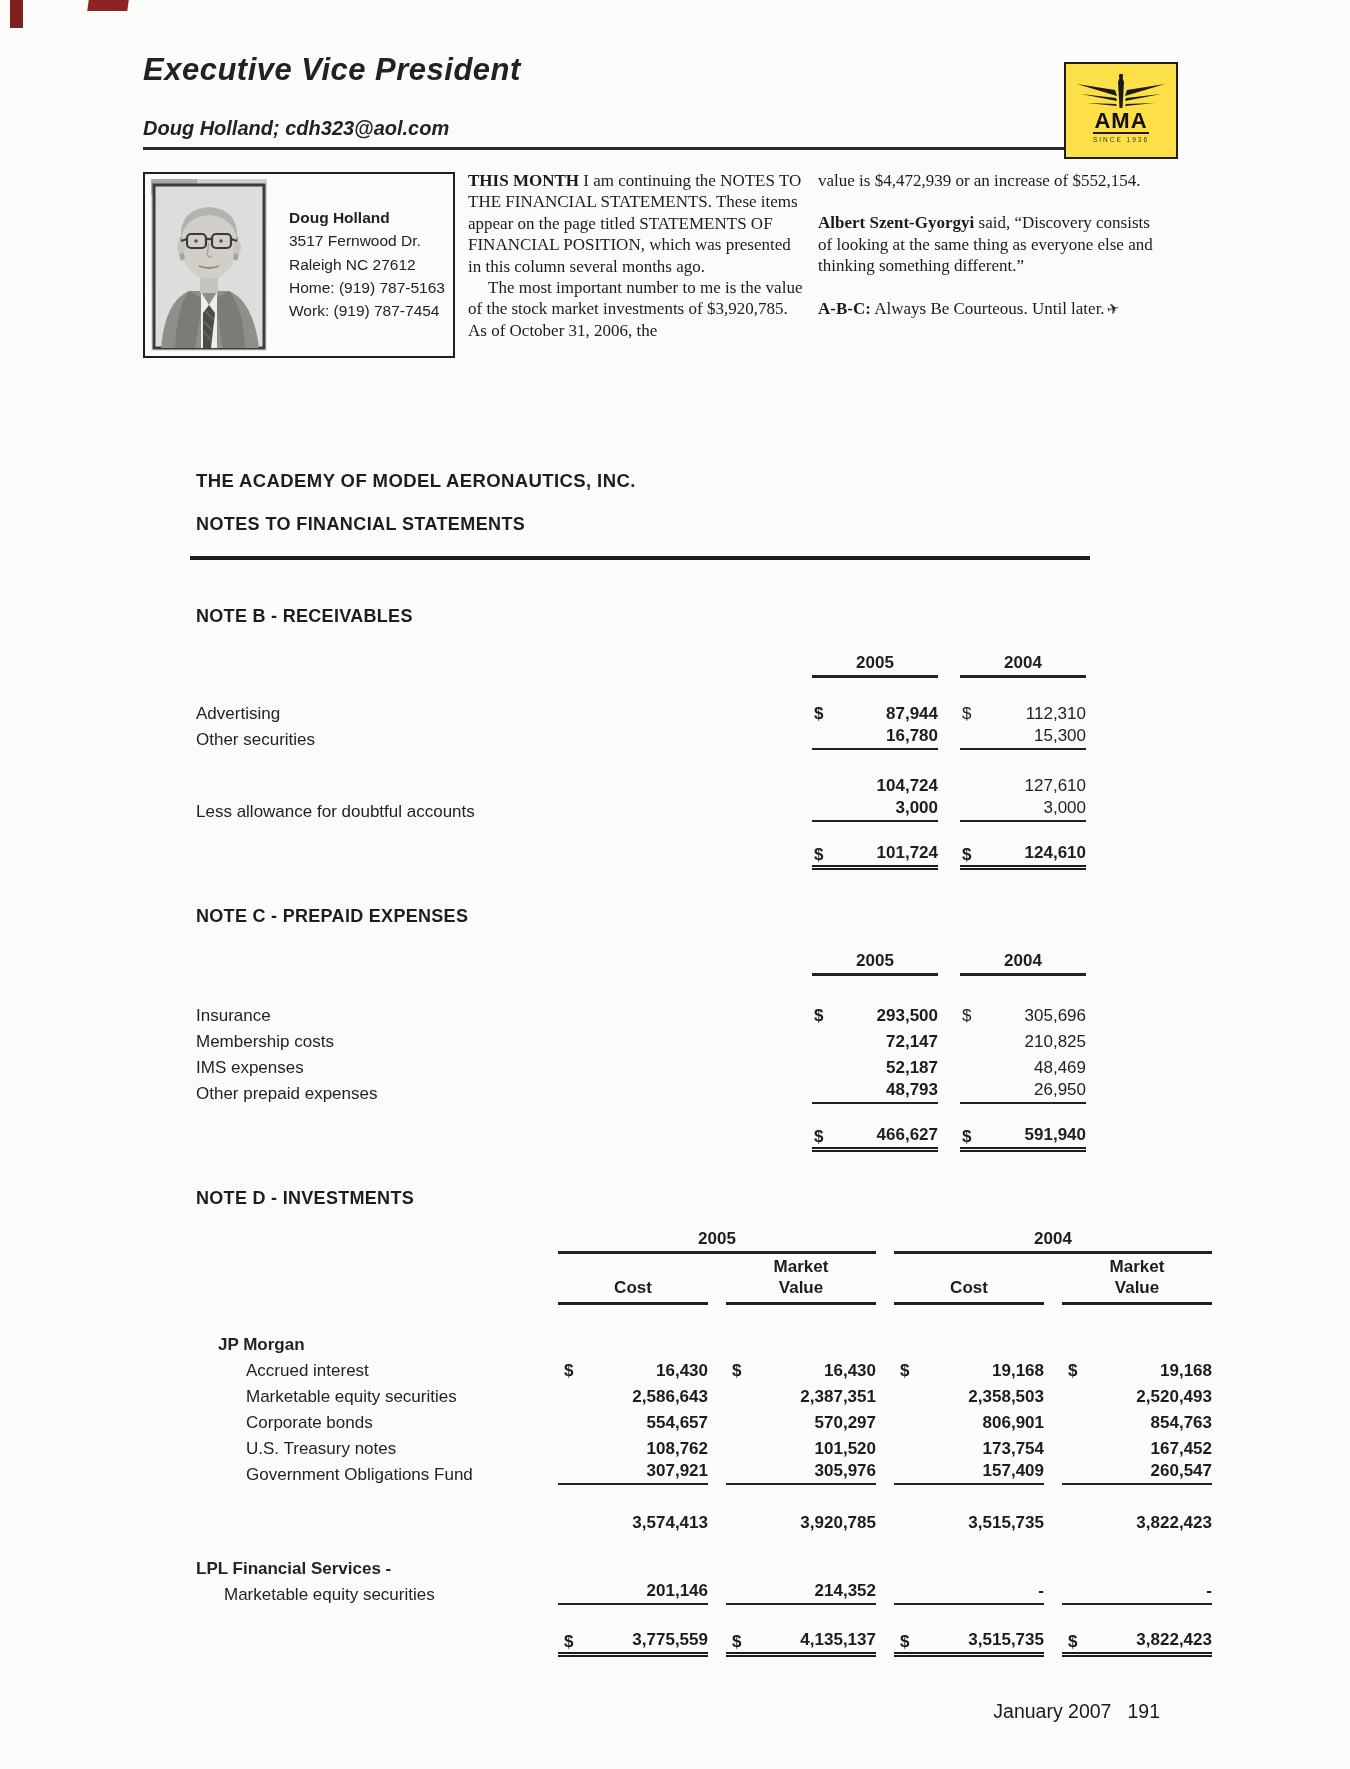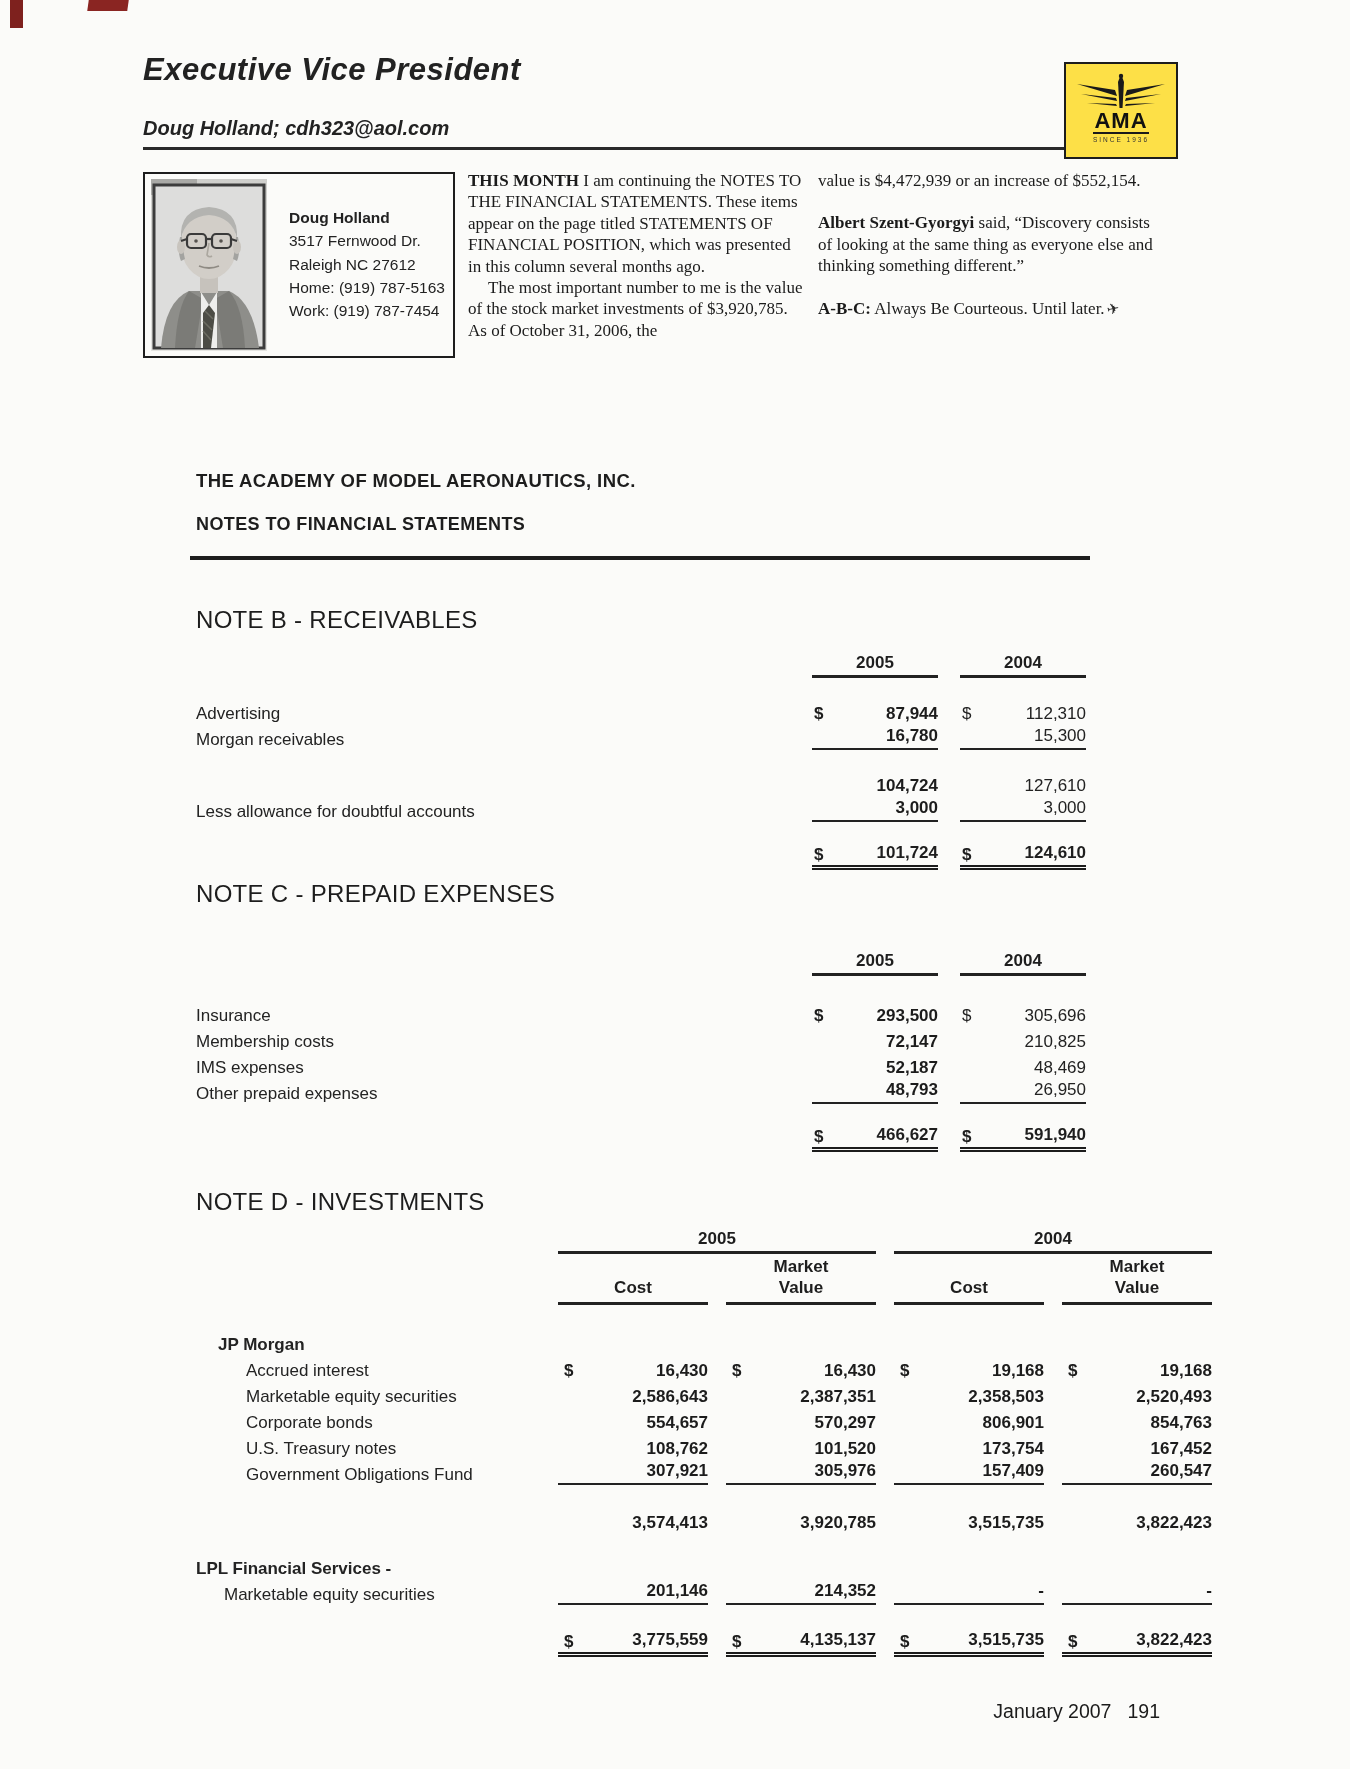--- a/index.html
+++ b/index.html
@@ -55,22 +55,22 @@
   .col2 { left:818px; width:348px; }
   .col p.indent { text-indent:20px; }
   .col p.gap { margin-top:21px; }
   .lead { font-weight:700; }
   .plane-icon { display:inline-block; font-family:"DejaVu Sans", sans-serif; font-size:15px; transform:rotate(-12deg); margin-left:2px; color:#2a2a2a; }
 
   
   .org-title { position:absolute; left:196px; top:470px; font-size:18.5px; font-weight:700; letter-spacing:0.4px; color:#1d1d1d; }
   .doc-title { position:absolute; left:196px; top:514px; font-size:18px; font-weight:700; letter-spacing:0.4px; color:#1d1d1d; }
   .main-rule { position:absolute; left:190px; top:556px; width:900px; height:4px; background:#1d1d1d; }
-  .note-heading { position:absolute; left:196px; font-size:24px; font-weight:400; letter-spacing:0.3px; color:#1d1d1d; }
-  .nb-h { top:606px; } .nc-h { top:880px; } .nd-h { top:1188px; }
+  .note-heading { position:absolute; left:196px; font-size:18px; font-weight:700; letter-spacing:0.3px; color:#1d1d1d; }
+  .nb-h { top:606px; } .nc-h { top:906px; } .nd-h { top:1188px; }
 
   
   .fin-table { position:absolute; left:196px; width:890px; font-size:17px; }
   .nb-t { top:652px; } .nc-t { top:950px; }
   .frow { display:flex; align-items:flex-end; height:26px; }
   .frow.sp20 { margin-top:20px; } .frow.sp22 { margin-top:22px; } .frow.sp24 { margin-top:24px; }
   .flabel { flex:1; color:#232323; }
   .fcol { position:relative; width:126px; margin-left:22px; display:flex; justify-content:flex-end; align-items:flex-end; }
   .fcol .cur { position:absolute; left:2px; bottom:0; }
   .v05 { font-weight:700; color:#1c1c1c; }
@@ -205,21 +205,21 @@
       <div class="fcol">
           <span class="cur v05">$</span>
           <span class="v05">87,944</span>
         </div>
       <div class="fcol">
           <span class="cur v04">$</span>
           <span class="v04">112,310</span>
         </div>
     </div>
     <div class="frow">
-      <div class="flabel">Morgan receivables</div>
+      <div class="flabel">Other securities</div>
       <div class="fcol rule">
           <span class="v05">16,780</span>
         </div>
       <div class="fcol rule">
           <span class="v04">15,300</span>
         </div>
     </div>
     <div class="frow sp20">
       <div class="flabel"></div>
       <div class="fcol">

